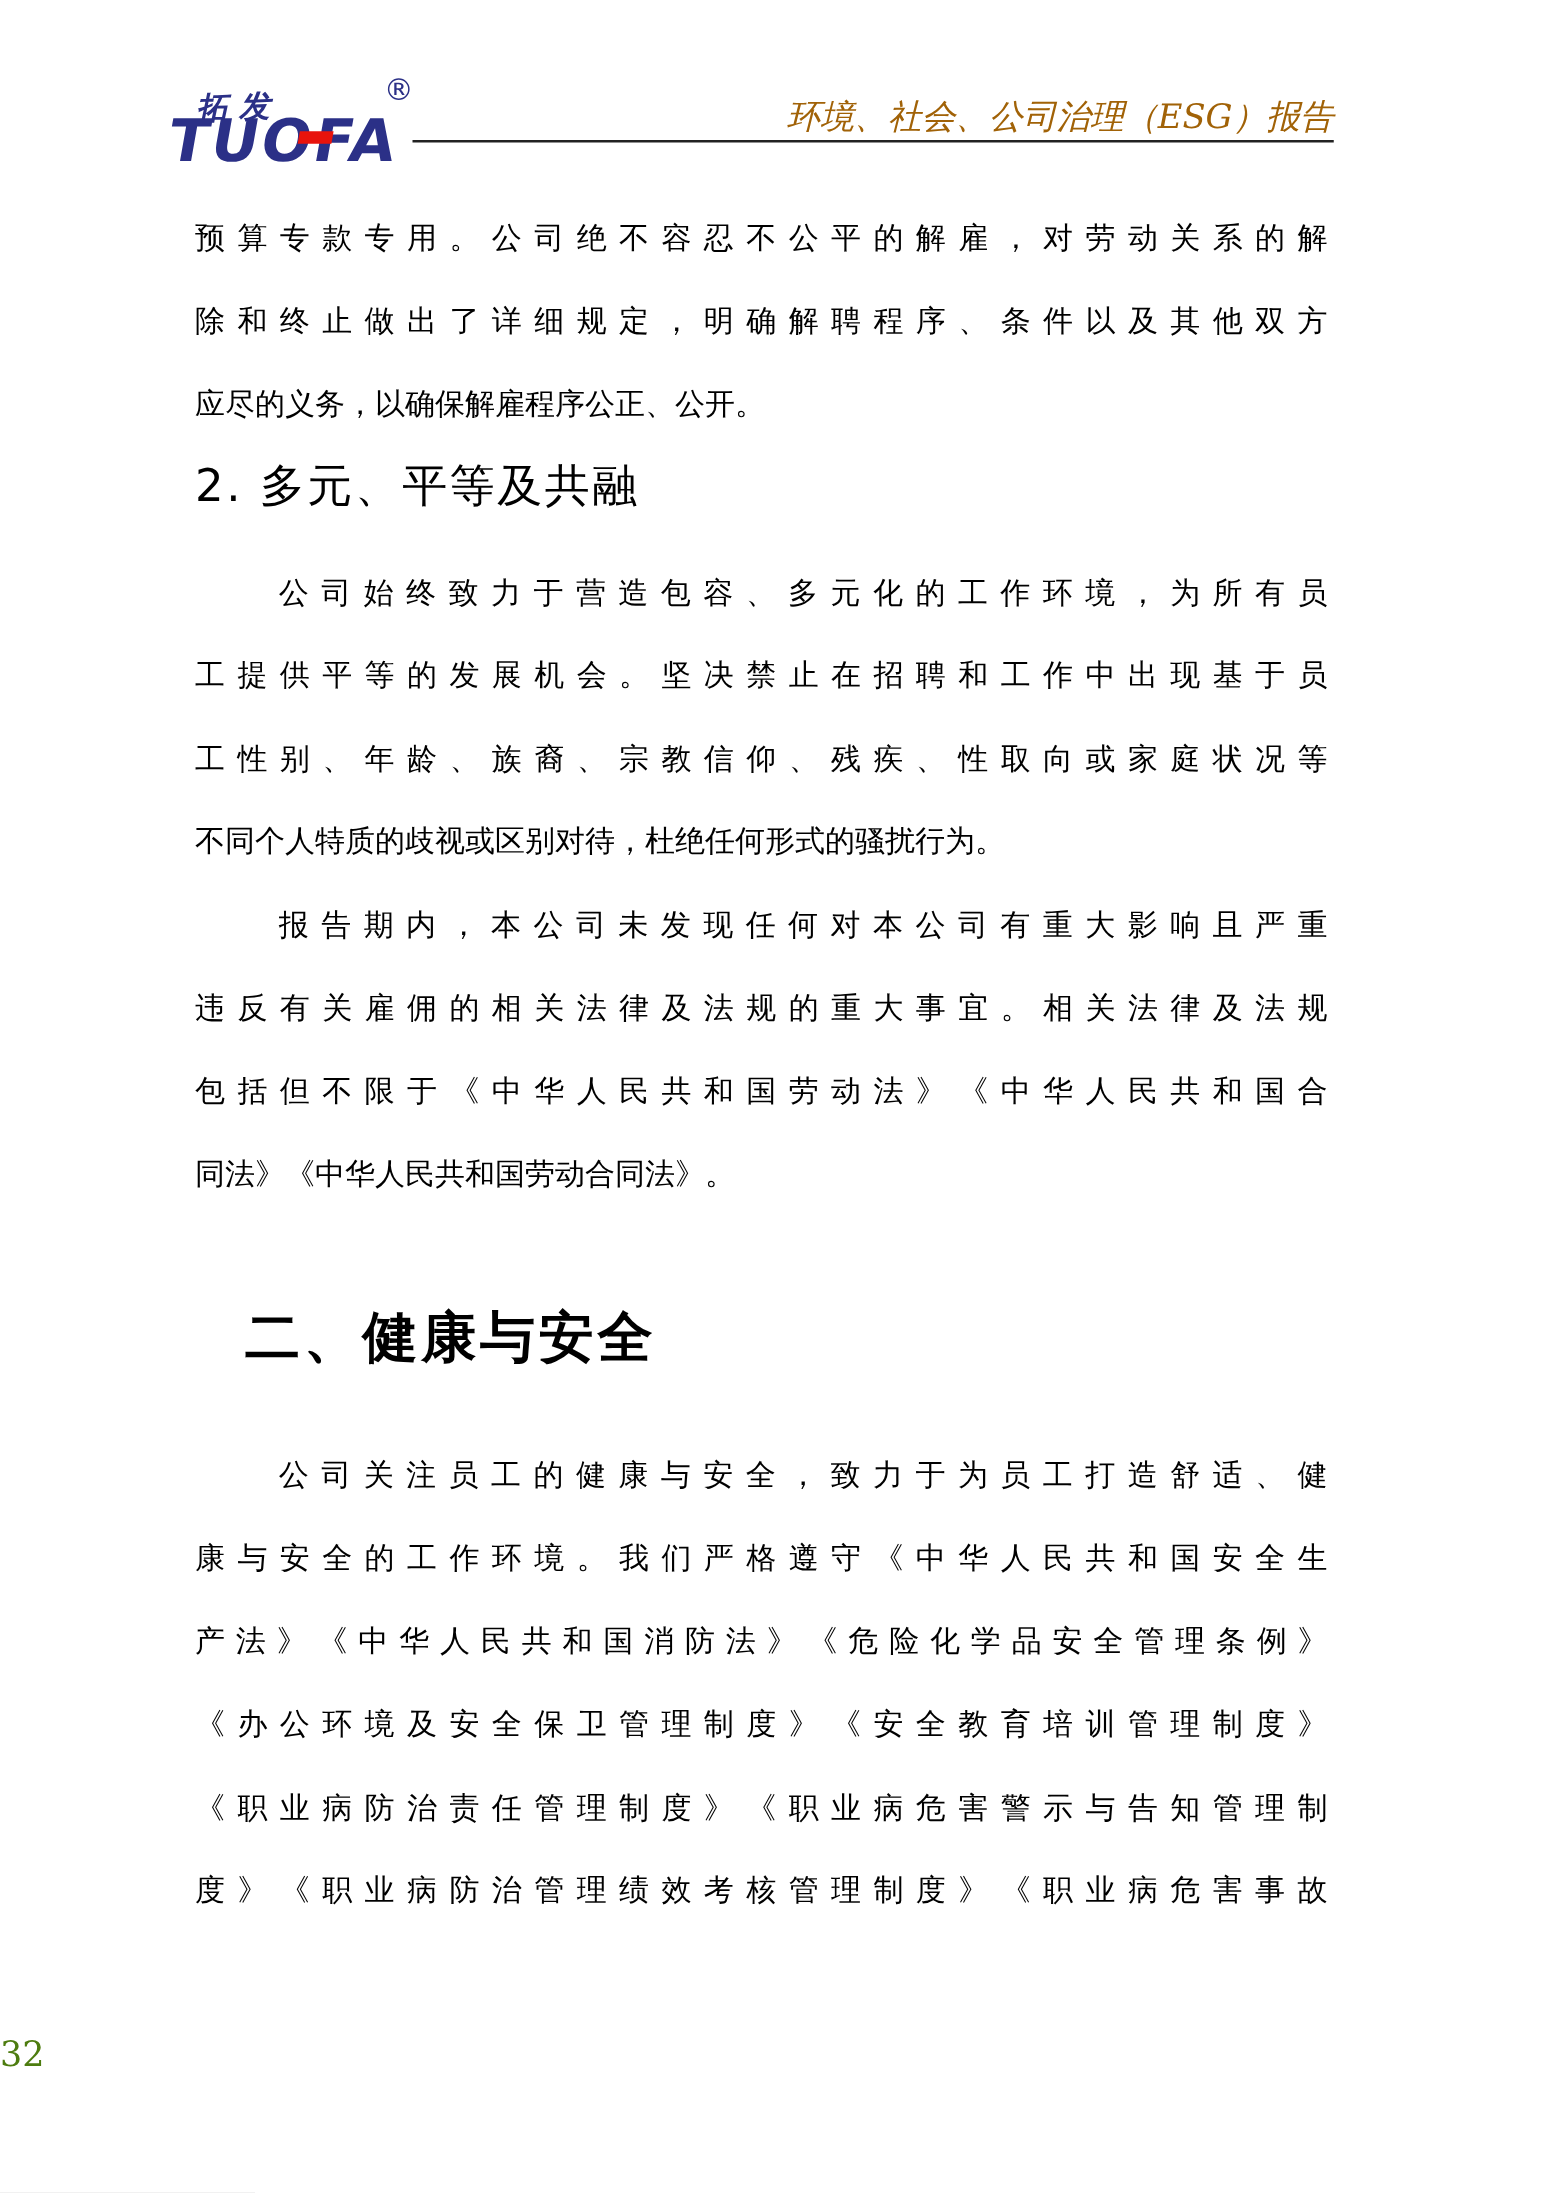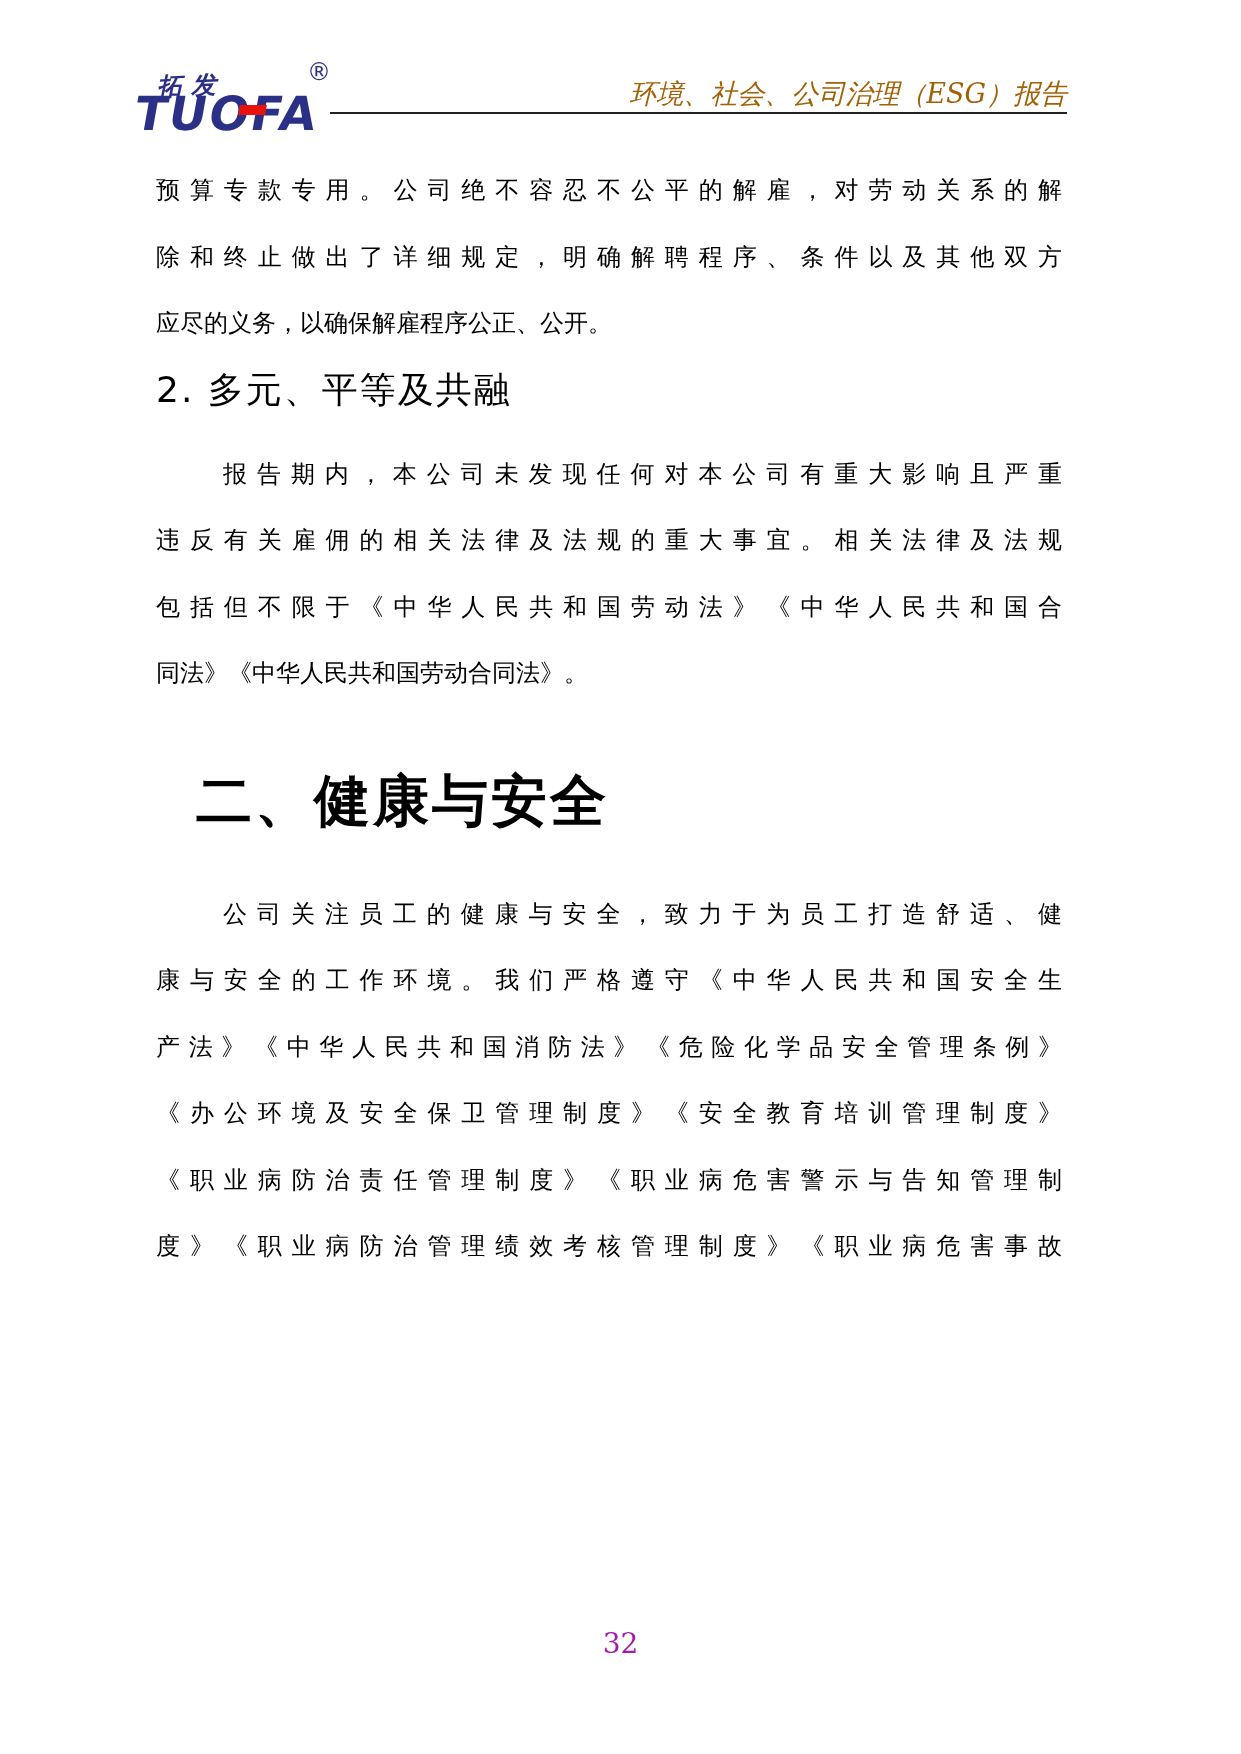--- a/index.html
+++ b/index.html
@@ -69,32 +69,32 @@
   }
   .line.last { text-align-last:left; }
   .line.indent { padding-left:67px; }
   .heading2 {
     font-family:"DejaVu Sans","Liberation Sans",sans-serif;
     font-weight:400; font-size:36px; line-height:50px;
     letter-spacing:2px;
     margin-top:8px; margin-bottom:26px;
   }
   .heading1 {
-    font-family:Liberation Mono, monospace;
-    font-weight:900; font-size:56px; line-height:60px;
+    font-family:Liberation Serif, serif;
+    font-weight:900; font-size:44px; line-height:60px;
     letter-spacing:3px;
     padding-left:40px;
     margin-top:68px; margin-bottom:46px;
   }
 
   
   .page-number {
     position:absolute; top:1624px; left:0;
-    width:100%; text-align:center;
-    font-size:28px; line-height:40px; color:#a21caf;
+    width:100%; text-align:left;
+    font-size:28px; line-height:40px; color:#4d7c0f;
   }
 </style>
 </head>
 <body>
 
 <div class="page">
 
   <div class="header">
     <div class="logo">
       <div class="logo-script">拓发</div>
@@ -107,20 +107,26 @@
   </div>
 
   <div class="content">
       <div class="paragraph">
         <div class="line">预算专款专用。公司绝不容忍不公平的解雇，对劳动关系的解</div>
         <div class="line">除和终止做出了详细规定，明确解聘程序、条件以及其他双方</div>
         <div class="line last">应尽的义务，以确保解雇程序公正、公开。</div>
       </div>
       <div class="heading2">2. 多元、平等及共融</div>
       <div class="paragraph">
+        <div class="line indent">公司始终致力于营造包容、多元化的工作环境，为所有员</div>
+        <div class="line">工提供平等的发展机会。坚决禁止在招聘和工作中出现基于员</div>
+        <div class="line">工性别、年龄、族裔、宗教信仰、残疾、性取向或家庭状况等</div>
+        <div class="line last">不同个人特质的歧视或区别对待，杜绝任何形式的骚扰行为。</div>
+      </div>
+      <div class="paragraph">
         <div class="line indent">报告期内，本公司未发现任何对本公司有重大影响且严重</div>
         <div class="line">违反有关雇佣的相关法律及法规的重大事宜。相关法律及法规</div>
         <div class="line">包括但不限于《中华人民共和国劳动法》《中华人民共和国合</div>
         <div class="line last">同法》《中华人民共和国劳动合同法》。</div>
       </div>
       <div class="heading1">二、健康与安全</div>
       <div class="paragraph">
         <div class="line indent">公司关注员工的健康与安全，致力于为员工打造舒适、健</div>
         <div class="line">康与安全的工作环境。我们严格遵守《中华人民共和国安全生</div>
         <div class="line">产法》《中华人民共和国消防法》《危险化学品安全管理条例》</div>

